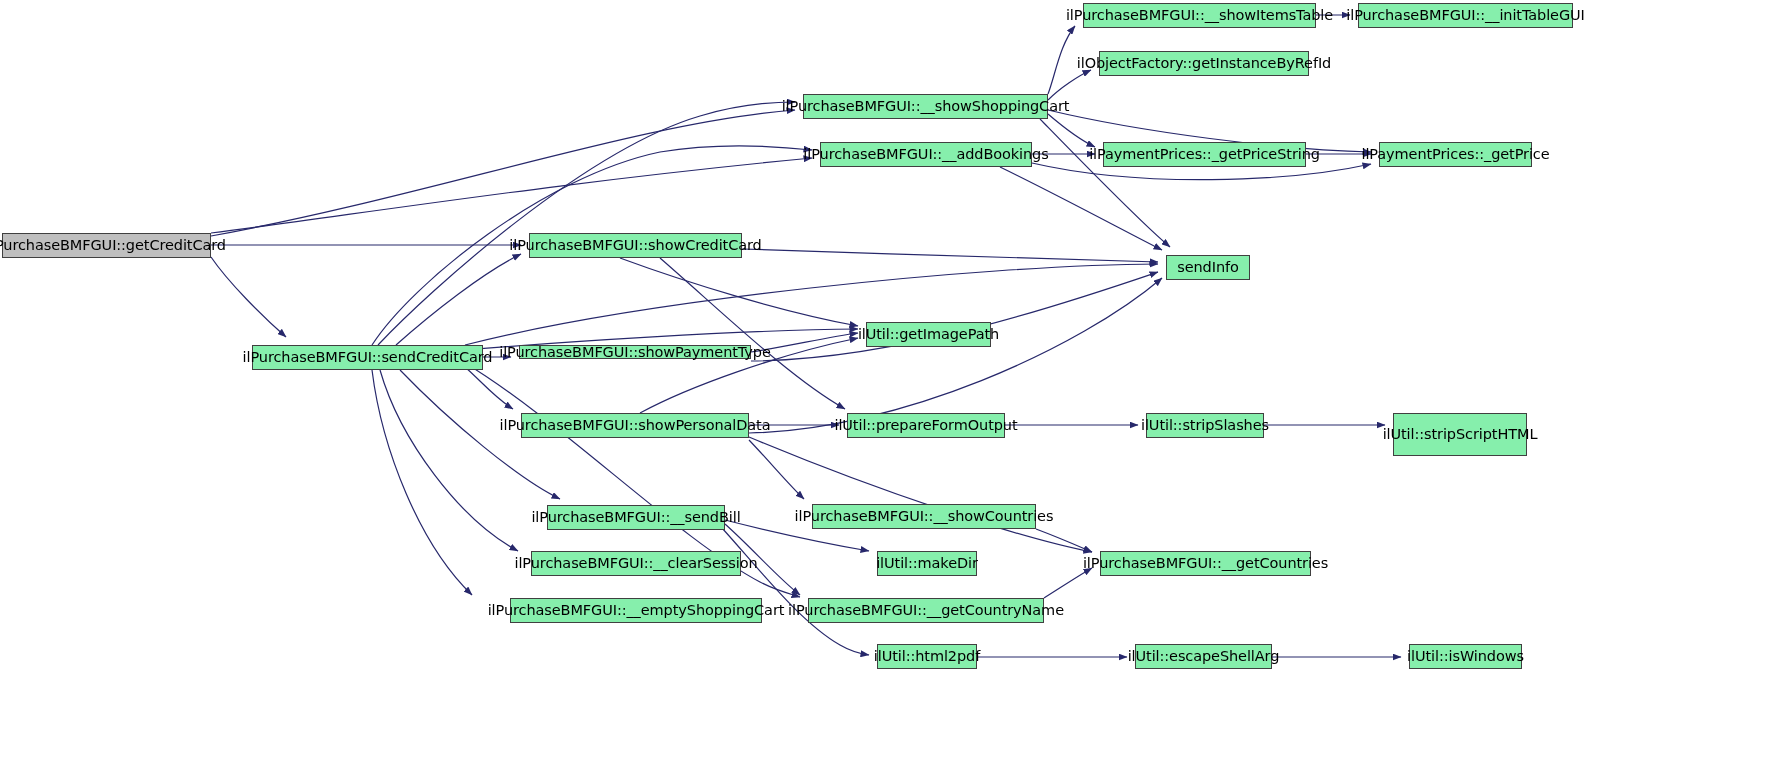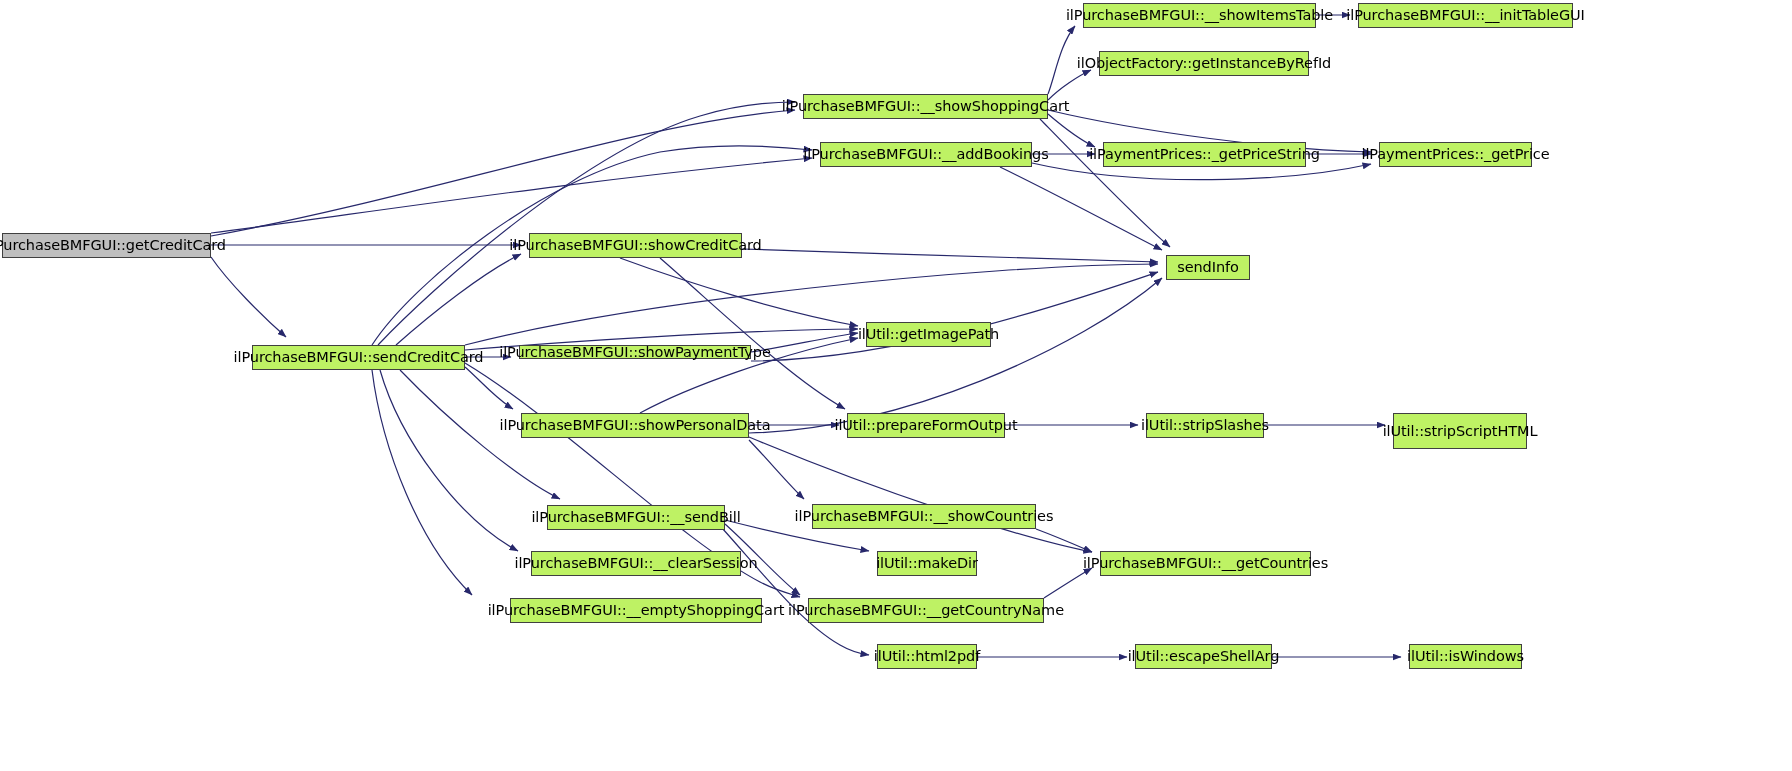--- a/index.html
+++ b/index.html
@@ -3,21 +3,21 @@
 <meta charset="utf-8">
 <style>
   html,body{margin:0;padding:0;background:#ffffff;}
   body{font-family:"DejaVu Sans","Liberation Sans",sans-serif;}
   #canvas{position:relative;width:1792px;height:771px;background:#ffffff;overflow:hidden;}
   #edges{position:absolute;left:0;top:0;width:1792px;height:771px;pointer-events:none;}
   .node{
     position:absolute;
     box-sizing:border-box;
     border:1px solid #404040;
-    background:#bef264;
+    background:#86efac;
     color:#000000;
     font-size:14.5px;
     line-height:1;
     display:flex;
     align-items:center;
     justify-content:center;
     white-space:nowrap;
     letter-spacing:-0.1px;
   }
   .node.root{
@@ -83,21 +83,21 @@
         <path d="M 1272 657 L 1401 657" fill="none" stroke="#27286b" stroke-width="1.2" marker-end="url(#arrowhead)"></path>
       </g>
   </svg>
   <div id="node-group">
       <div class="node root" style="left: 2px; top: 233px; width: 209px; height: 25px;">
         <span>ilPurchaseBMFGUI::getCreditCard</span>
       </div>
       <div class="node" style="left: 529px; top: 233px; width: 213px; height: 25px;">
         <span>ilPurchaseBMFGUI::showCreditCard</span>
       </div>
-      <div class="node" style="left: 252px; top: 345px; width: 213px; height: 25px;">
+      <div class="node" style="left: 252px; top: 345px; width: 231px; height: 25px;">
         <span>ilPurchaseBMFGUI::sendCreditCard</span>
       </div>
       <div class="node" style="left: 803px; top: 94px; width: 245px; height: 25px;">
         <span>ilPurchaseBMFGUI::__showShoppingCart</span>
       </div>
       <div class="node" style="left: 820px; top: 142px; width: 212px; height: 25px; justify-content: center;">
         <span>ilPurchaseBMFGUI::__addBookings</span>
       </div>
       <div class="node" style="left: 1083px; top: 3px; width: 233px; height: 25px;">
         <span>ilPurchaseBMFGUI::__showItemsTable</span>
@@ -125,21 +125,21 @@
       </div>
       <div class="node" style="left: 521px; top: 413px; width: 228px; height: 25px;">
         <span>ilPurchaseBMFGUI::showPersonalData</span>
       </div>
       <div class="node" style="left: 847px; top: 413px; width: 158px; height: 25px;">
         <span>ilUtil::prepareFormOutput</span>
       </div>
       <div class="node" style="left: 1146px; top: 413px; width: 118px; height: 25px;">
         <span>ilUtil::stripSlashes</span>
       </div>
-      <div class="node" style="left: 1393px; top: 413px; width: 134px; height: 36px; align-items: center;">
+      <div class="node" style="left: 1393px; top: 413px; width: 134px; height: 43px; align-items: center;">
         <span>ilUtil::stripScriptHTML</span>
       </div>
       <div class="node" style="left: 547px; top: 505px; width: 178px; height: 25px;">
         <span>ilPurchaseBMFGUI::__sendBill</span>
       </div>
       <div class="node" style="left: 812px; top: 504px; width: 224px; height: 25px;">
         <span>ilPurchaseBMFGUI::__showCountries</span>
       </div>
       <div class="node" style="left: 531px; top: 551px; width: 210px; height: 25px;">
         <span>ilPurchaseBMFGUI::__clearSession</span>

